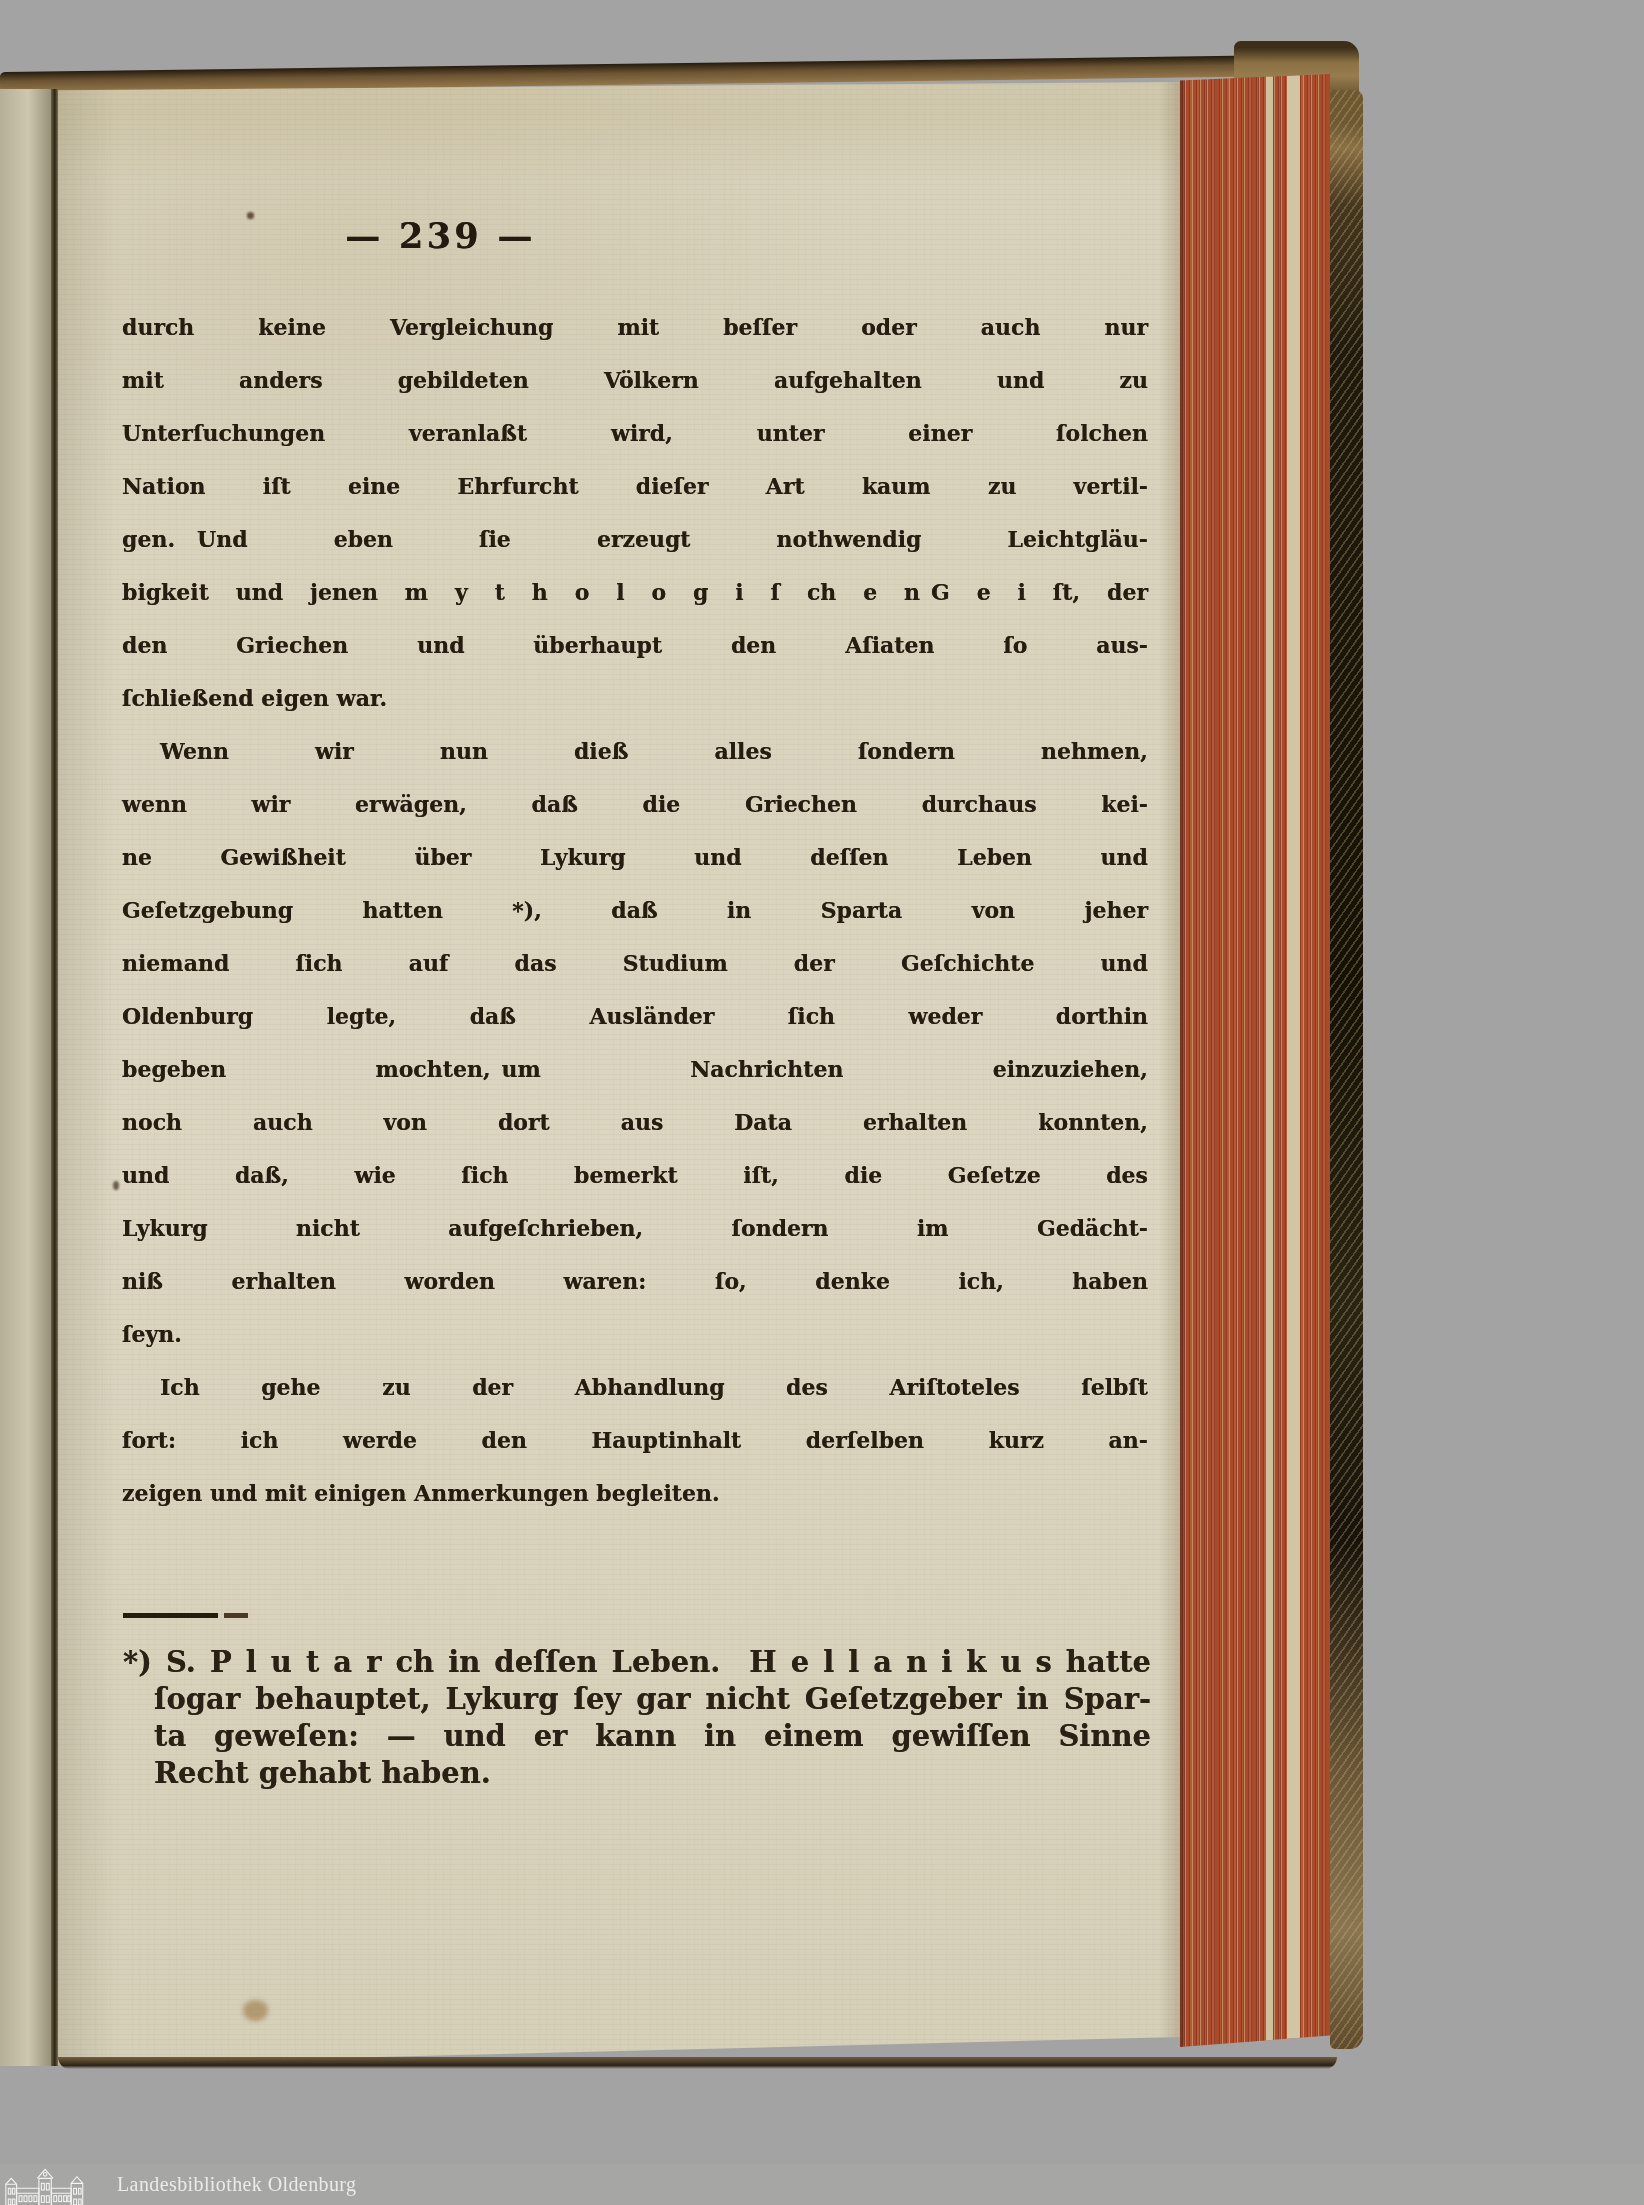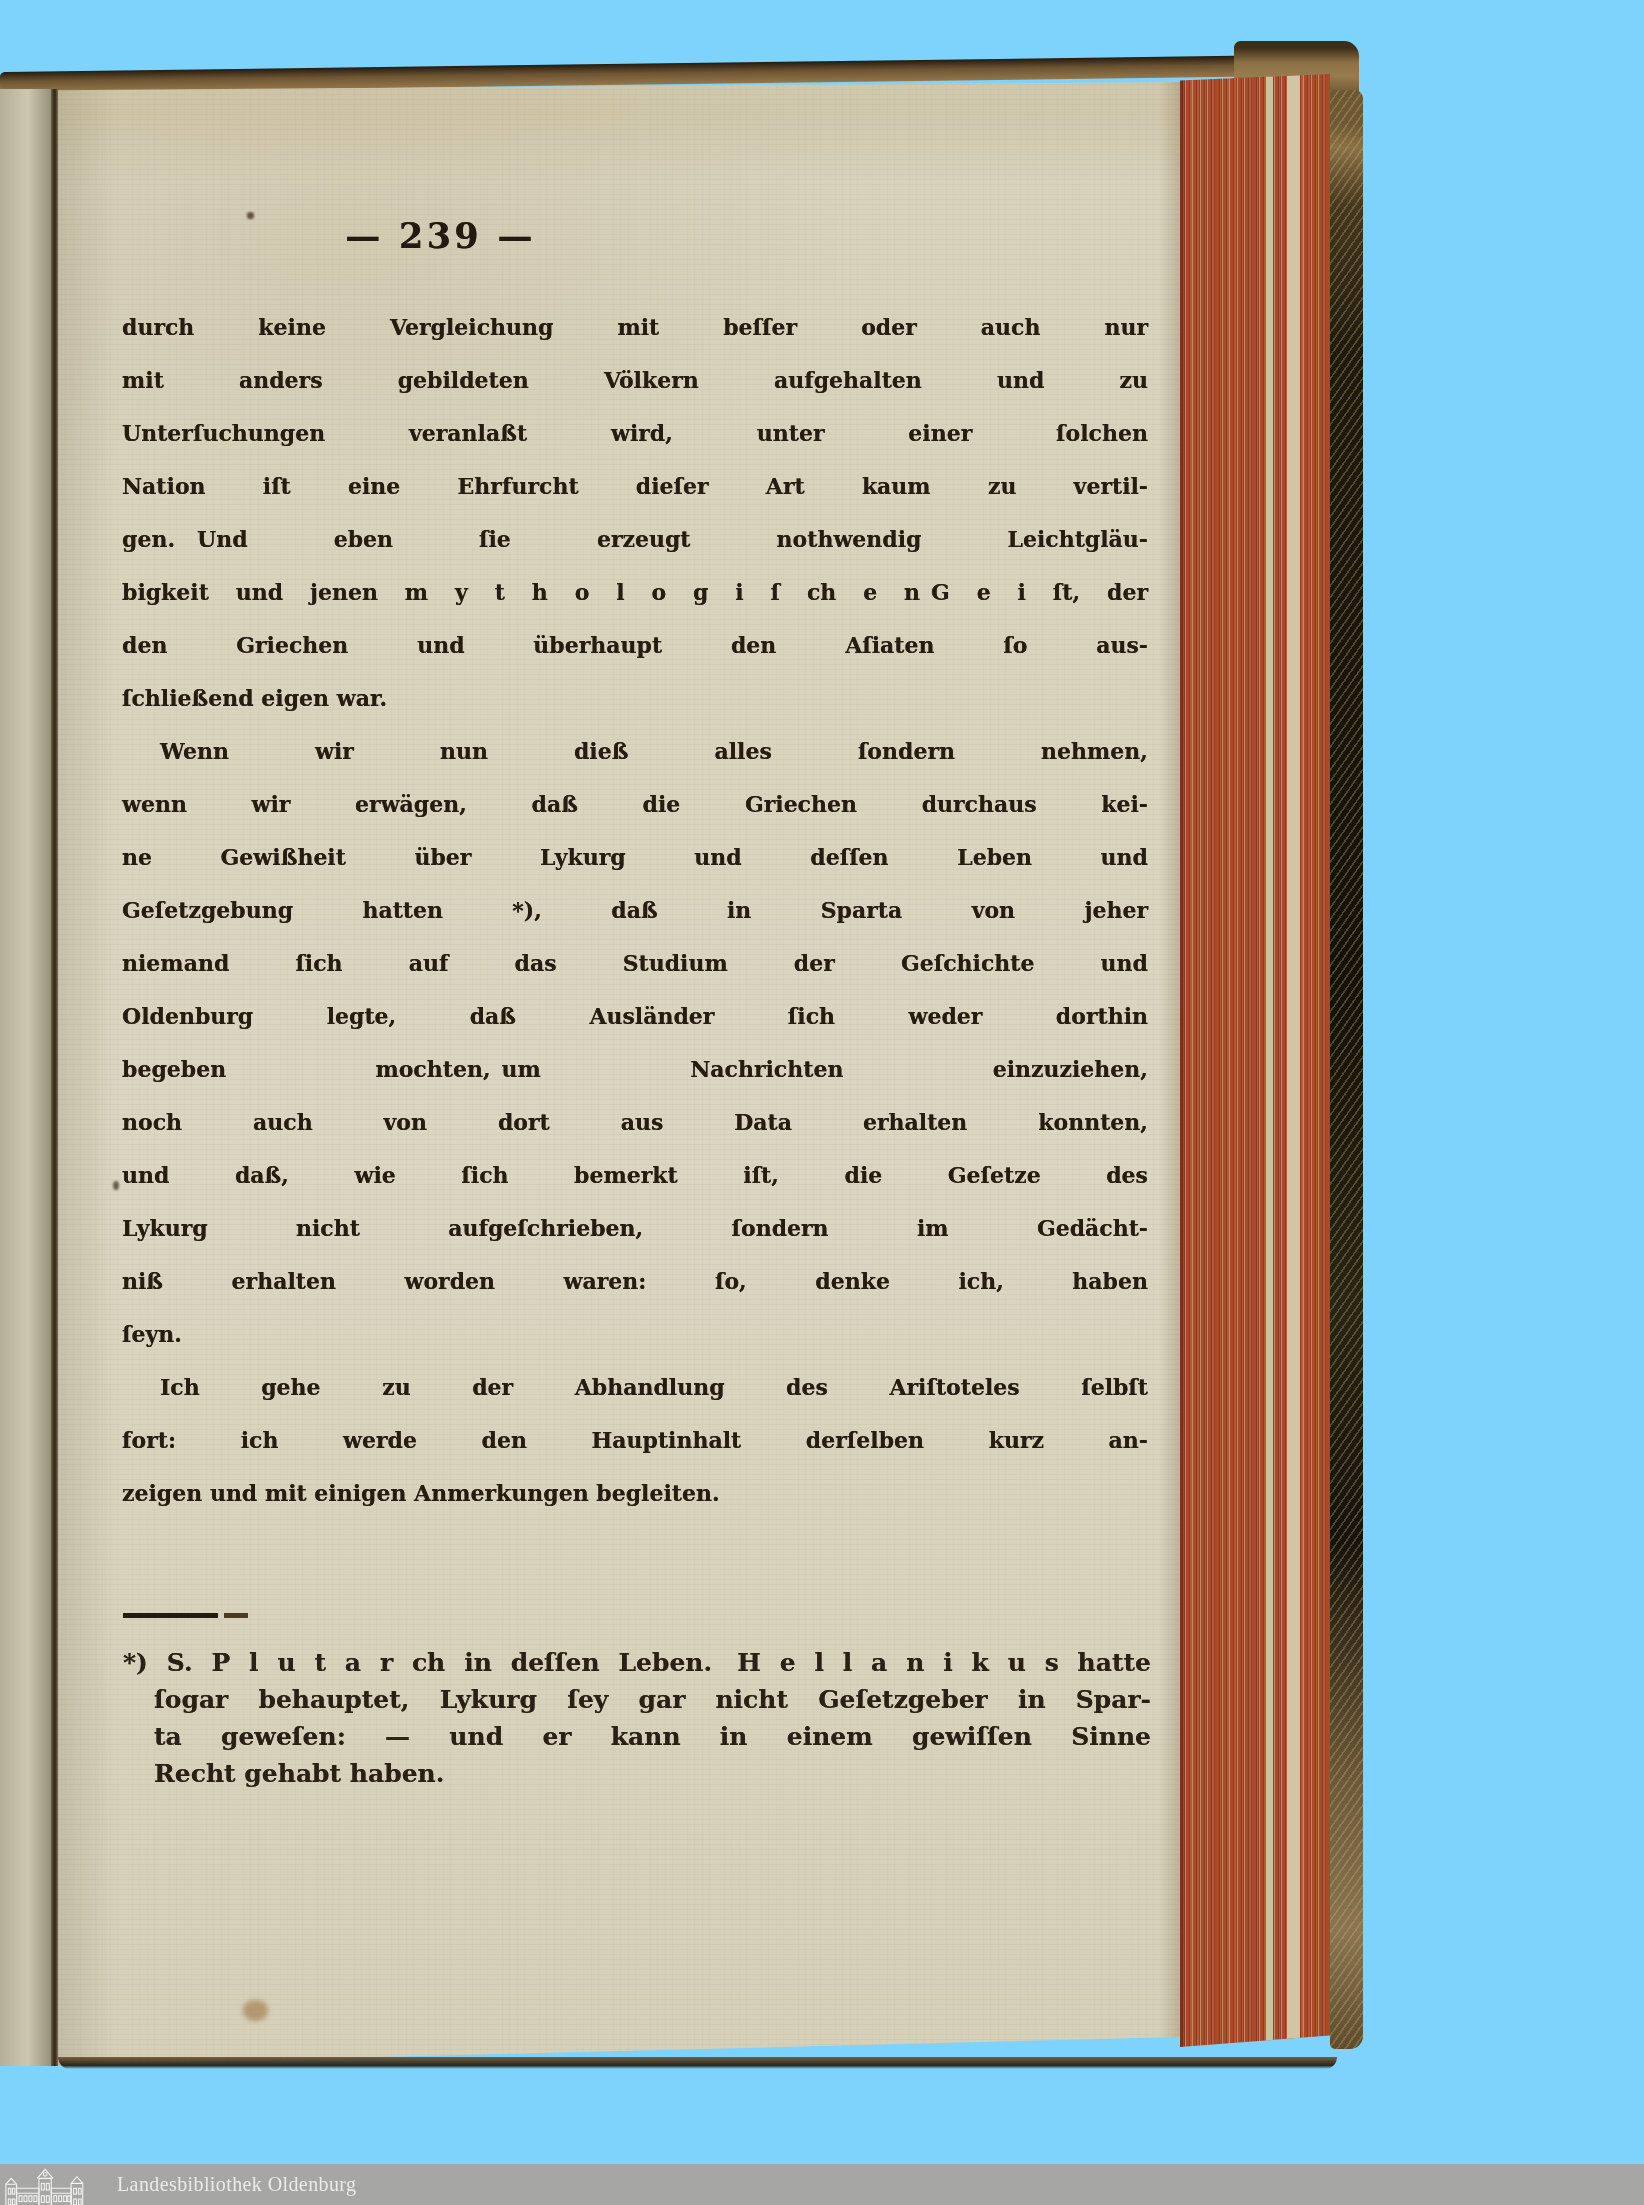--- a/index.html
+++ b/index.html
@@ -1,16 +1,16 @@
 <!DOCTYPE html>
 <html style="font-size:13px"><head>
 <meta charset="utf-8">
 <style>
   html,body{margin:0;padding:0;background:#000;}
-  #stage{position:relative;width:1644px;height:2205px;background:#7dd3fc;overflow:hidden;
+  #stage{position:relative;width:1644px;height:2205px;background:#a3a3a3;overflow:hidden;
          font-family:"DejaVu Serif","Liberation Serif",serif;}
 
   
   .book{position:absolute;left:0;top:41px;width:1362px;height:2031px;}
   .top-edge{position:absolute;left:0;top:31px;width:1336px;height:21.4px;
     background:linear-gradient(180deg,#241a0e,#6d5533 45%,#93764a);
     transform:rotate(-0.75deg);transform-origin:left center;border-radius:5px 1.6px 0 0;}
   .cover-corner{position:absolute;right:3.3px;top:0;width:125px;height:53px;
     background:linear-gradient(180deg,#3c2e19 0 6.6px,#8a7043 21.4px,#977c4e 35px,#6f5836 100%);
     border-radius:6.6px 15px 1.6px 1.6px;}
@@ -53,21 +53,21 @@
     font-size:35px;font-weight:700;color:#241a10;letter-spacing:3.3px;
     text-shadow:0 0 0.5px rgba(35,22,10,.8);}
   .body-block{position:absolute;left:122px;top:301px;width:1026px;}
   .body{font-size:22px;line-height:53px;font-weight:700;color:#261c10;
     text-align:justify;text-align-last:justify;text-shadow:0 0 0.5px rgba(35,22,10,.75);}
   .body.end{text-align-last:left;}
   .body.indent{text-indent:38px;}
   .sep{position:absolute;left:123px;top:1613px;width:125px;height:5px;
     background:linear-gradient(90deg,#241a0e 0 95px,rgba(0,0,0,0) 95px 101px,#4a3a22 101px 125px);}
   .fn-block{position:absolute;left:123px;top:1644px;width:1028px;}
-  .fn{font-size:25px;line-height:37px;font-weight:700;color:#2a2014;
+  .fn{font-size:29px;line-height:37px;font-weight:700;color:#2a2014;
     text-align:justify;text-align-last:justify;text-shadow:0 0 0.4px rgba(40,28,14,.7);}
   .fn.hang{margin-left:31px;}
   .fn.end{text-align-last:left;}
 
   
   .bar{position:absolute;left:0;bottom:0;width:100%;height:41px;background:#a6a6a4;overflow:hidden;}
   .bar-label{position:absolute;left:97px;top:9px;
     font-family:"Liberation Serif","DejaVu Serif",serif;font-size:20px;
     color:#ebebe9;letter-spacing:0.4px;margin-left:20px;}
   .bar-icon{position:absolute;left:5px;top:1.6px;}

